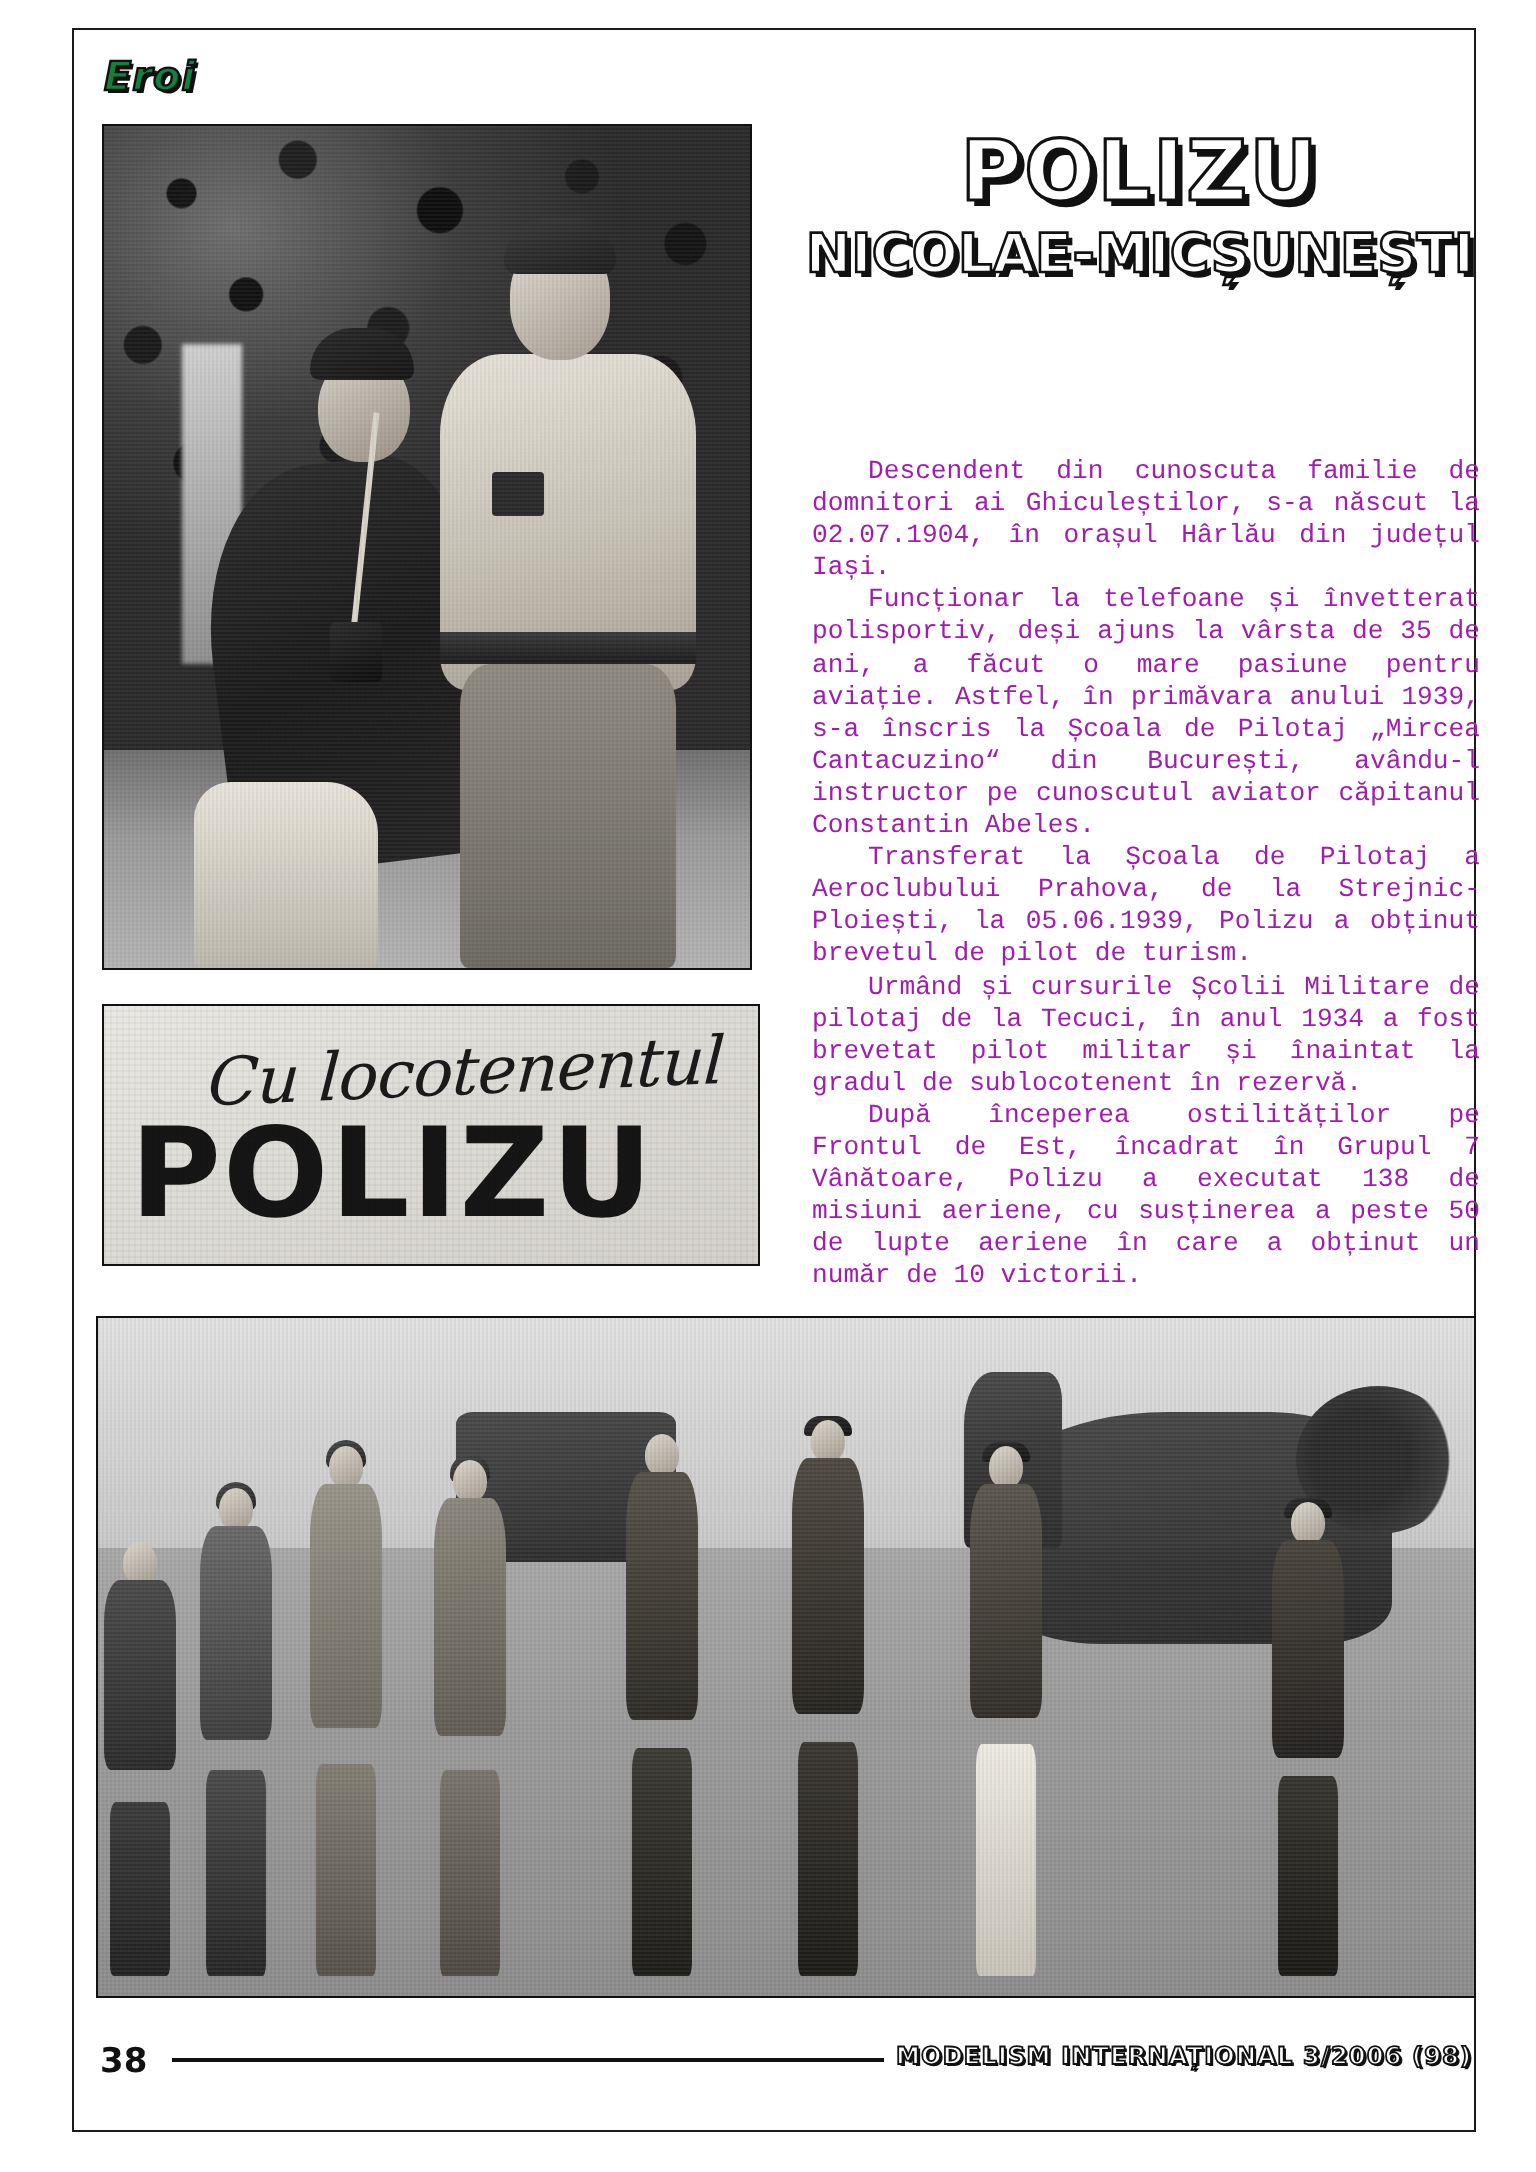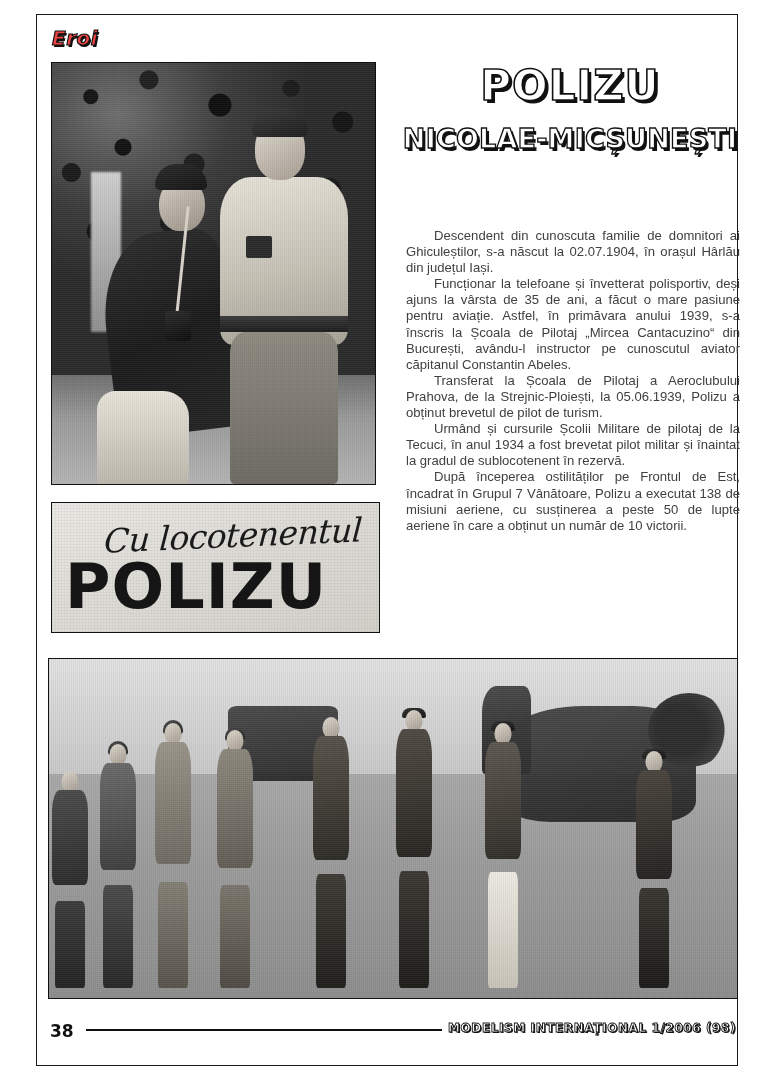--- a/index.html
+++ b/index.html
@@ -23,21 +23,21 @@
   }
 
   
   .section-header {
     position: absolute;
     left: 52px; top: 26px;
     font-size: 20px;
     font-weight: bold;
     font-style: italic;
     letter-spacing: 0.5px;
-    color: #ef4444;
+    color: #15803d;
     -webkit-text-stroke: 1.2px #111111;
     text-shadow: 1.5px 1.5px 0 #111111;
     font-family: "DejaVu Sans", sans-serif;
   }
 
   
   .photo {
     position: absolute;
     border: 1.5px solid #111111;
     overflow: hidden;
@@ -287,21 +287,21 @@
   }
   .title-main {
     font-size: 42px;
     font-weight: bold;
     line-height: 1.05;
     letter-spacing: 1px;
     -webkit-text-stroke: 1.6px #111111;
     text-shadow: 3px 3px 0 #111111;
   }
   .title-sub {
-    margin-top: 17px;
+    margin-top: 6px;
     font-size: 27px;
     font-weight: bold;
     line-height: 1.05;
     letter-spacing: 0.2px;
     -webkit-text-stroke: 1.3px #111111;
     text-shadow: 2.5px 2.5px 0 #111111;
   }
   .title-rank {
     margin-top: 8px;
     font-size: 26px;
@@ -311,21 +311,22 @@
     text-shadow: 2.5px 2.5px 0 #111111;
   }
 
   .body-text {
     position: absolute;
     left: 406px; top: 228px;
     width: 334px;
     font-size: 13.1px;
     line-height: 16.1px;
     text-align: justify;
-    color: #404040;
+    color: #a21caf;
+    font-family: Liberation Mono, monospace;
   }
   .body-text p {
     text-indent: 28px;
     margin: 0;
   }
 
   
   .footer-pageno {
     position: absolute;
     left: 50px; top: 1021px;
@@ -452,13 +453,13 @@
 <div class="body-text" id="article-body">
     <p>Descendent din cunoscuta familie de domnitori ai Ghiculeștilor, s-a născut la 02.07.1904, în orașul Hârlău din județul Iași.</p>
     <p>Funcționar la telefoane și învetterat polisportiv, deși ajuns la vârsta de 35 de ani, a făcut o mare pasiune pentru aviație. Astfel, în primăvara anului 1939, s-a înscris la Școala de Pilotaj „Mircea Cantacuzino“ din București, avându-l instructor pe cunoscutul aviator căpitanul Constantin Abeles.</p>
     <p>Transferat la Școala de Pilotaj a Aeroclubului Prahova, de la Strejnic-Ploiești, la 05.06.1939, Polizu a obținut brevetul de pilot de turism.</p>
     <p>Urmând și cursurile Școlii Militare de pilotaj de la Tecuci, în anul 1934 a fost brevetat pilot militar și înaintat la gradul de sublocotenent în rezervă.</p>
     <p>După începerea ostilităților pe Frontul de Est, încadrat în Grupul 7 Vânătoare, Polizu a executat 138 de misiuni aeriene, cu susținerea a peste 50 de lupte aeriene în care a obținut un număr de 10 victorii.</p>
   </div>
 
 <div class="footer-pageno">38</div>
 <div class="footer-rule-left"></div>
-<div class="footer-pub">MODELISM INTERNAȚIONAL 1/2006 (98)</div>
+<div class="footer-pub">MODELISM INTERNAȚIONAL 3/2006 (98)</div>
 
 </body></html>

